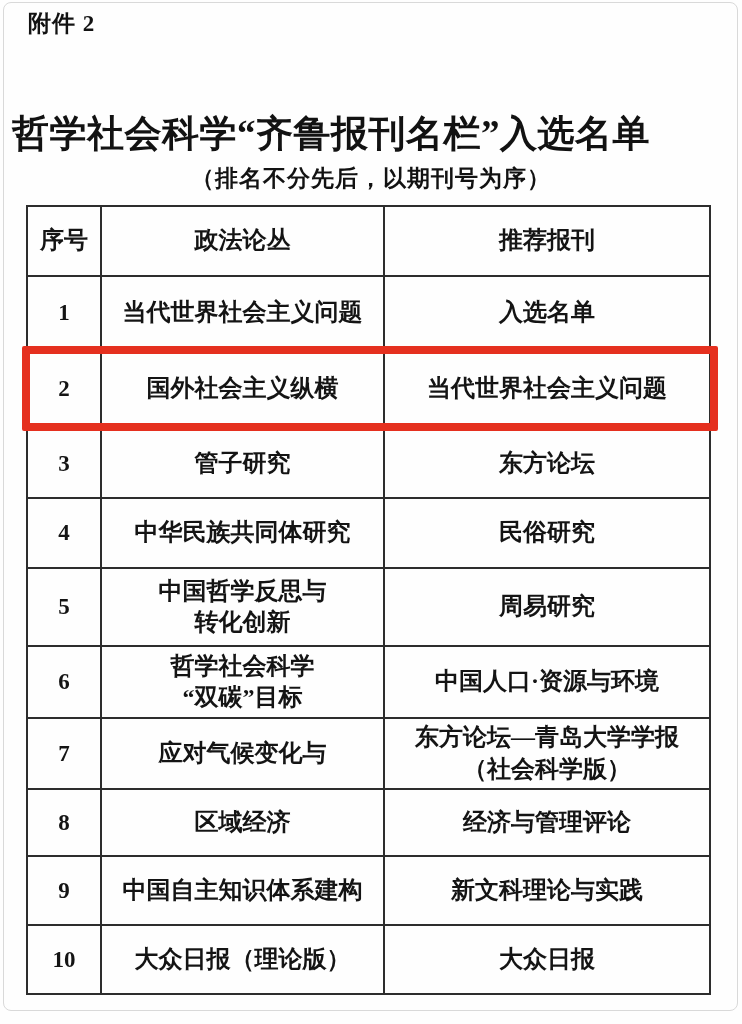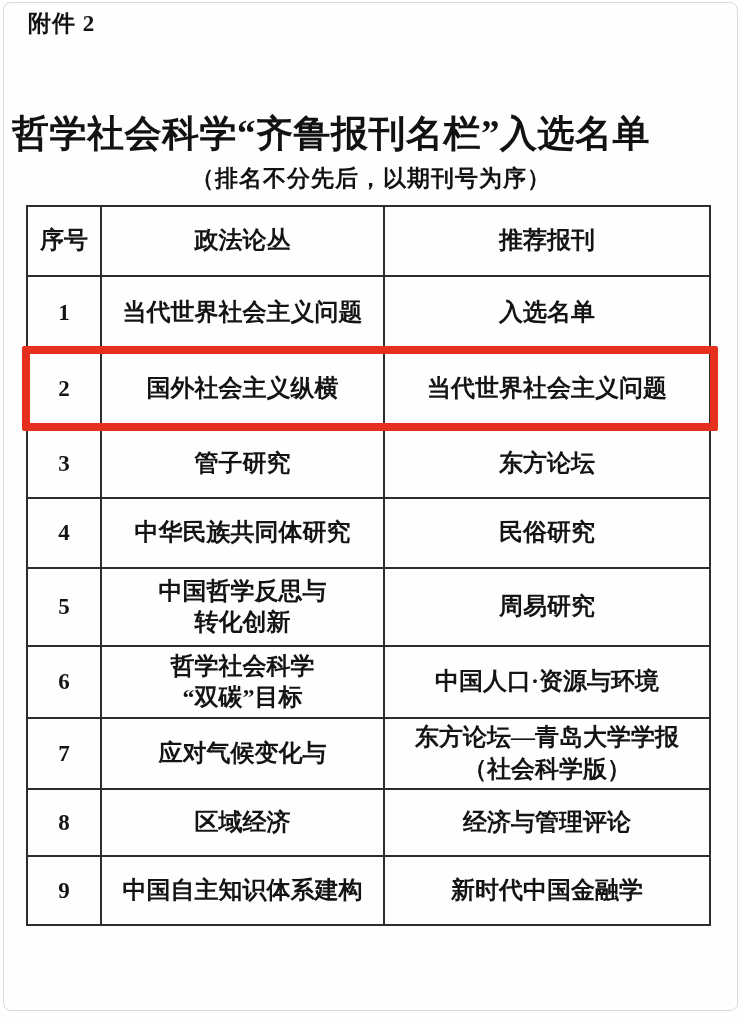--- a/index.html
+++ b/index.html
@@ -167,19 +167,24 @@
 （社会科学版）</td>
       </tr>
       <tr>
         <td class="num-cell">8</td>
         <td>区域经济</td>
         <td>经济与管理评论</td>
       </tr>
       <tr>
         <td class="num-cell">9</td>
         <td>中国自主知识体系建构</td>
-        <td>新时代中国金融学</td>
+        <td>新文科理论与实践</td>
+      </tr>
+      <tr>
+        <td class="num-cell">10</td>
+        <td>大众日报（理论版）</td>
+        <td>大众日报</td>
       </tr>
     </tbody>
   </table>
 
   <div class="highlight-box"></div>
 </div>
 
 </body></html>

